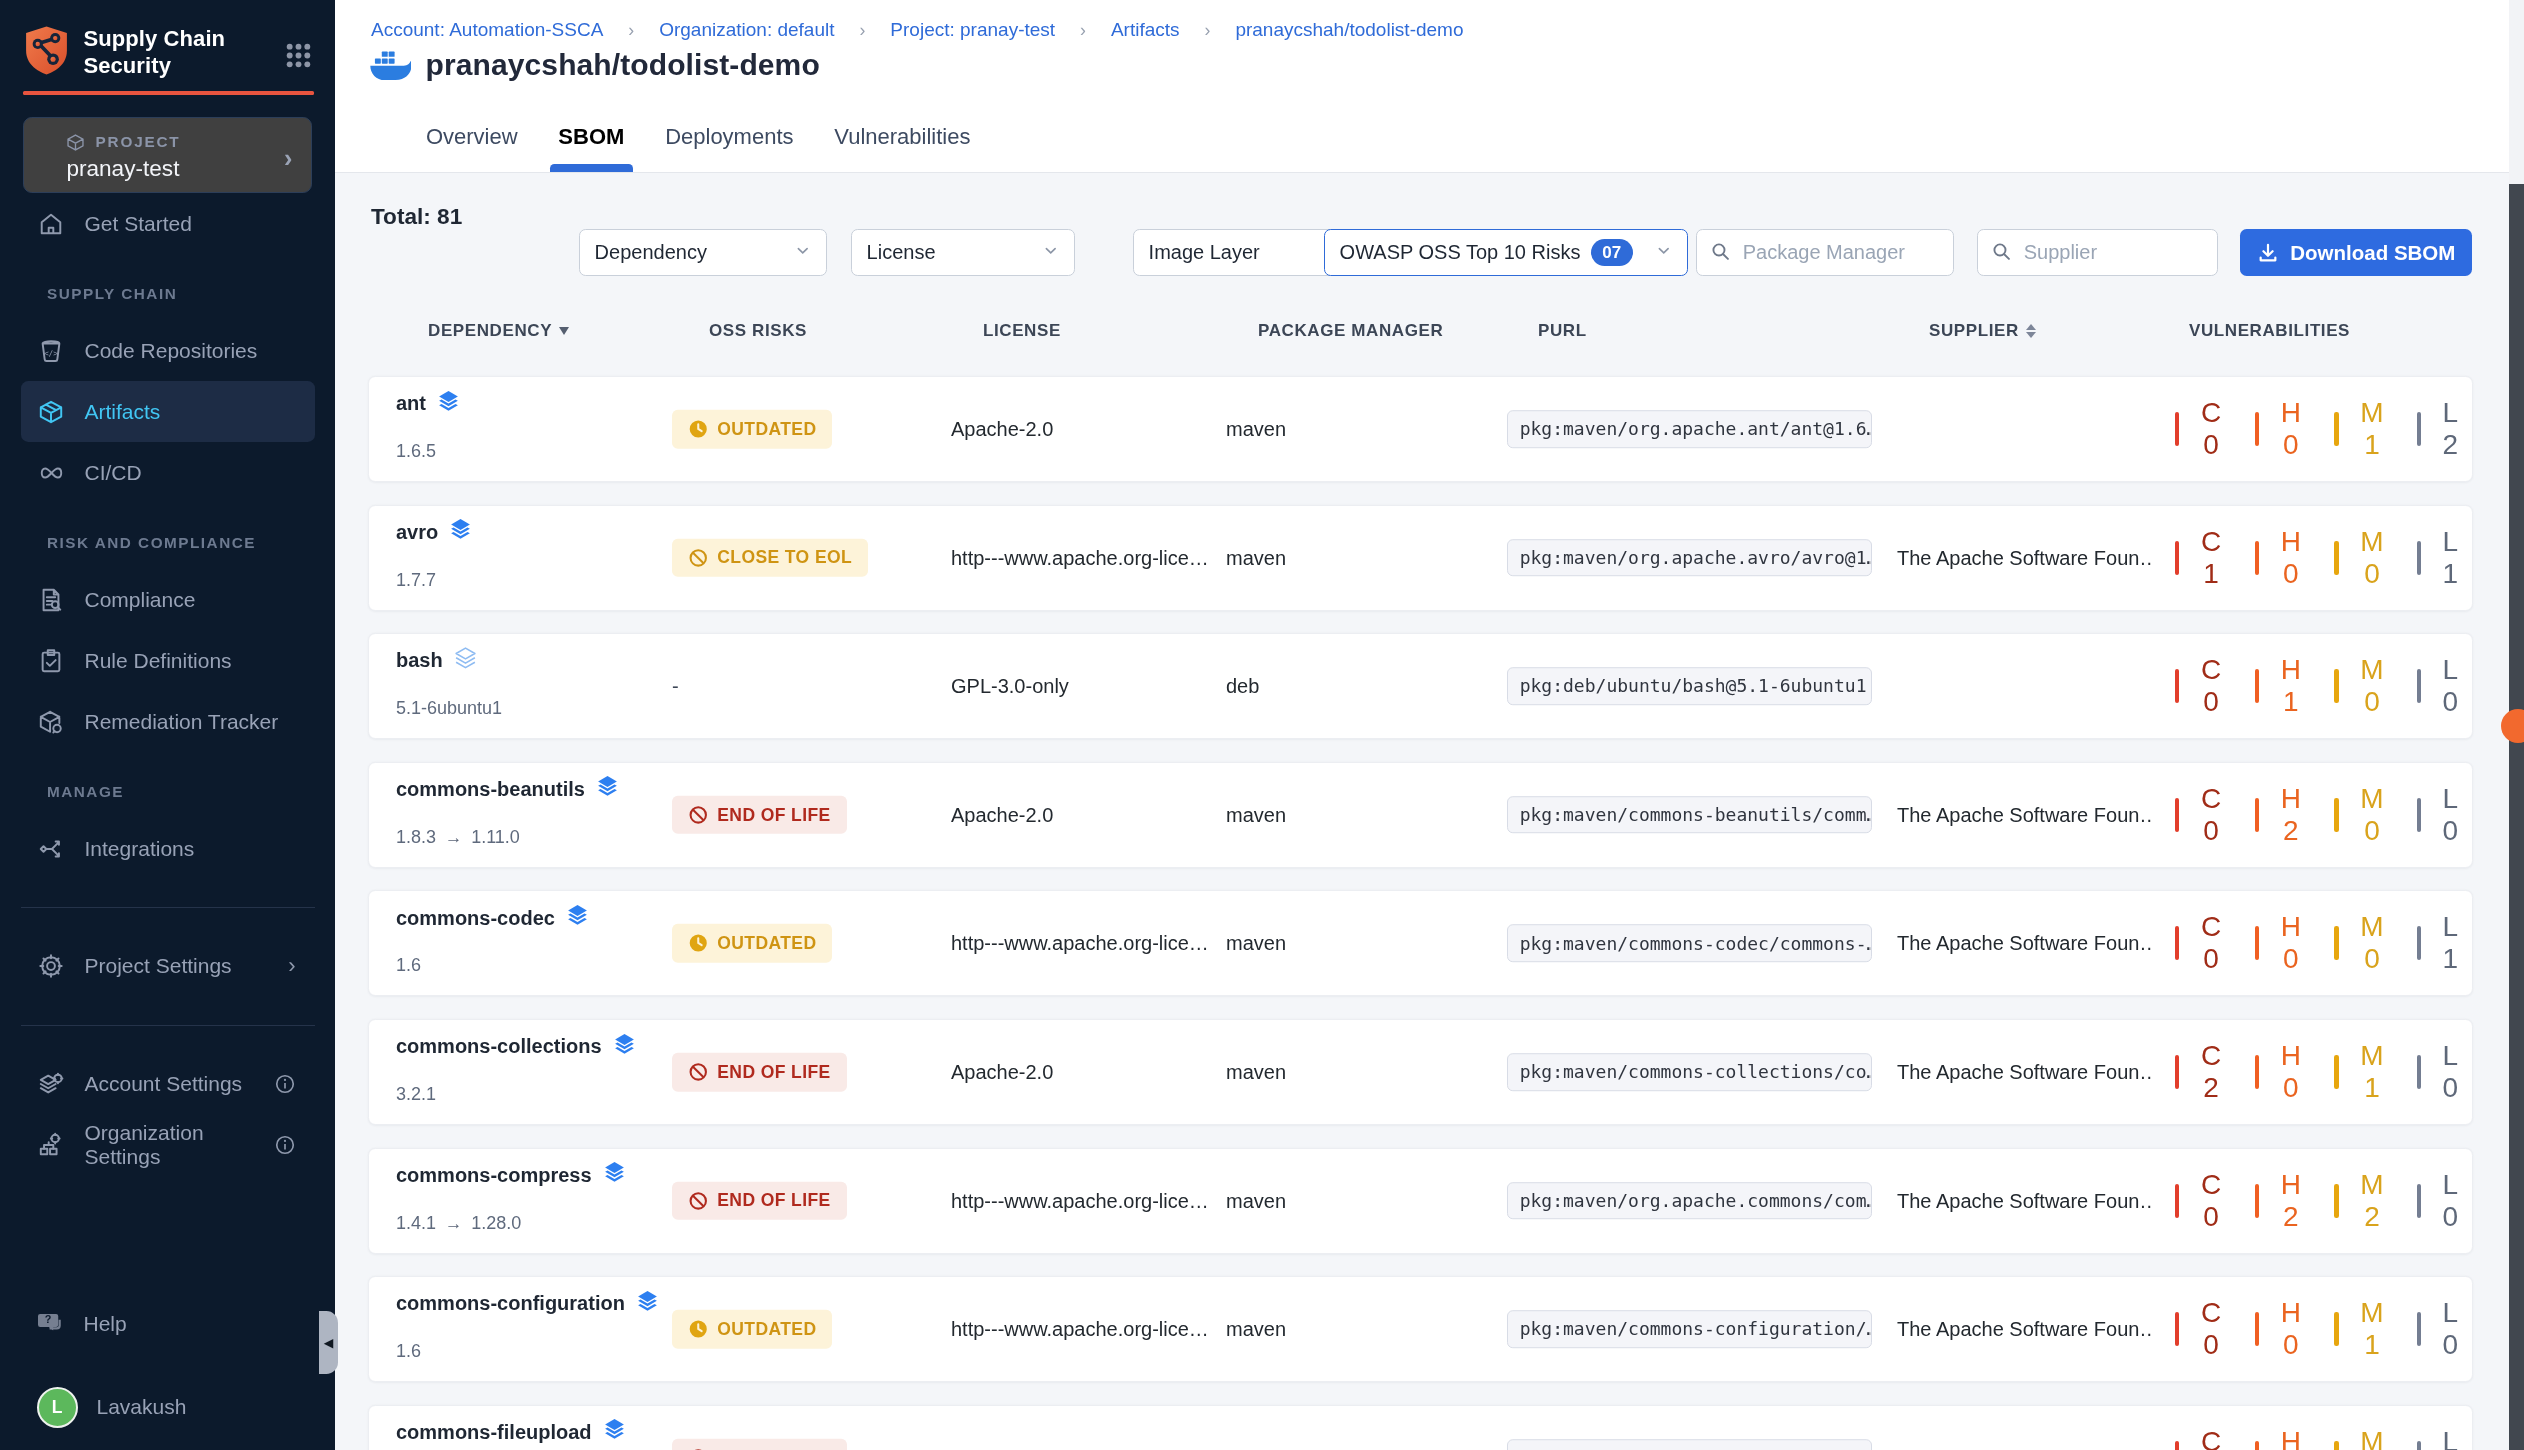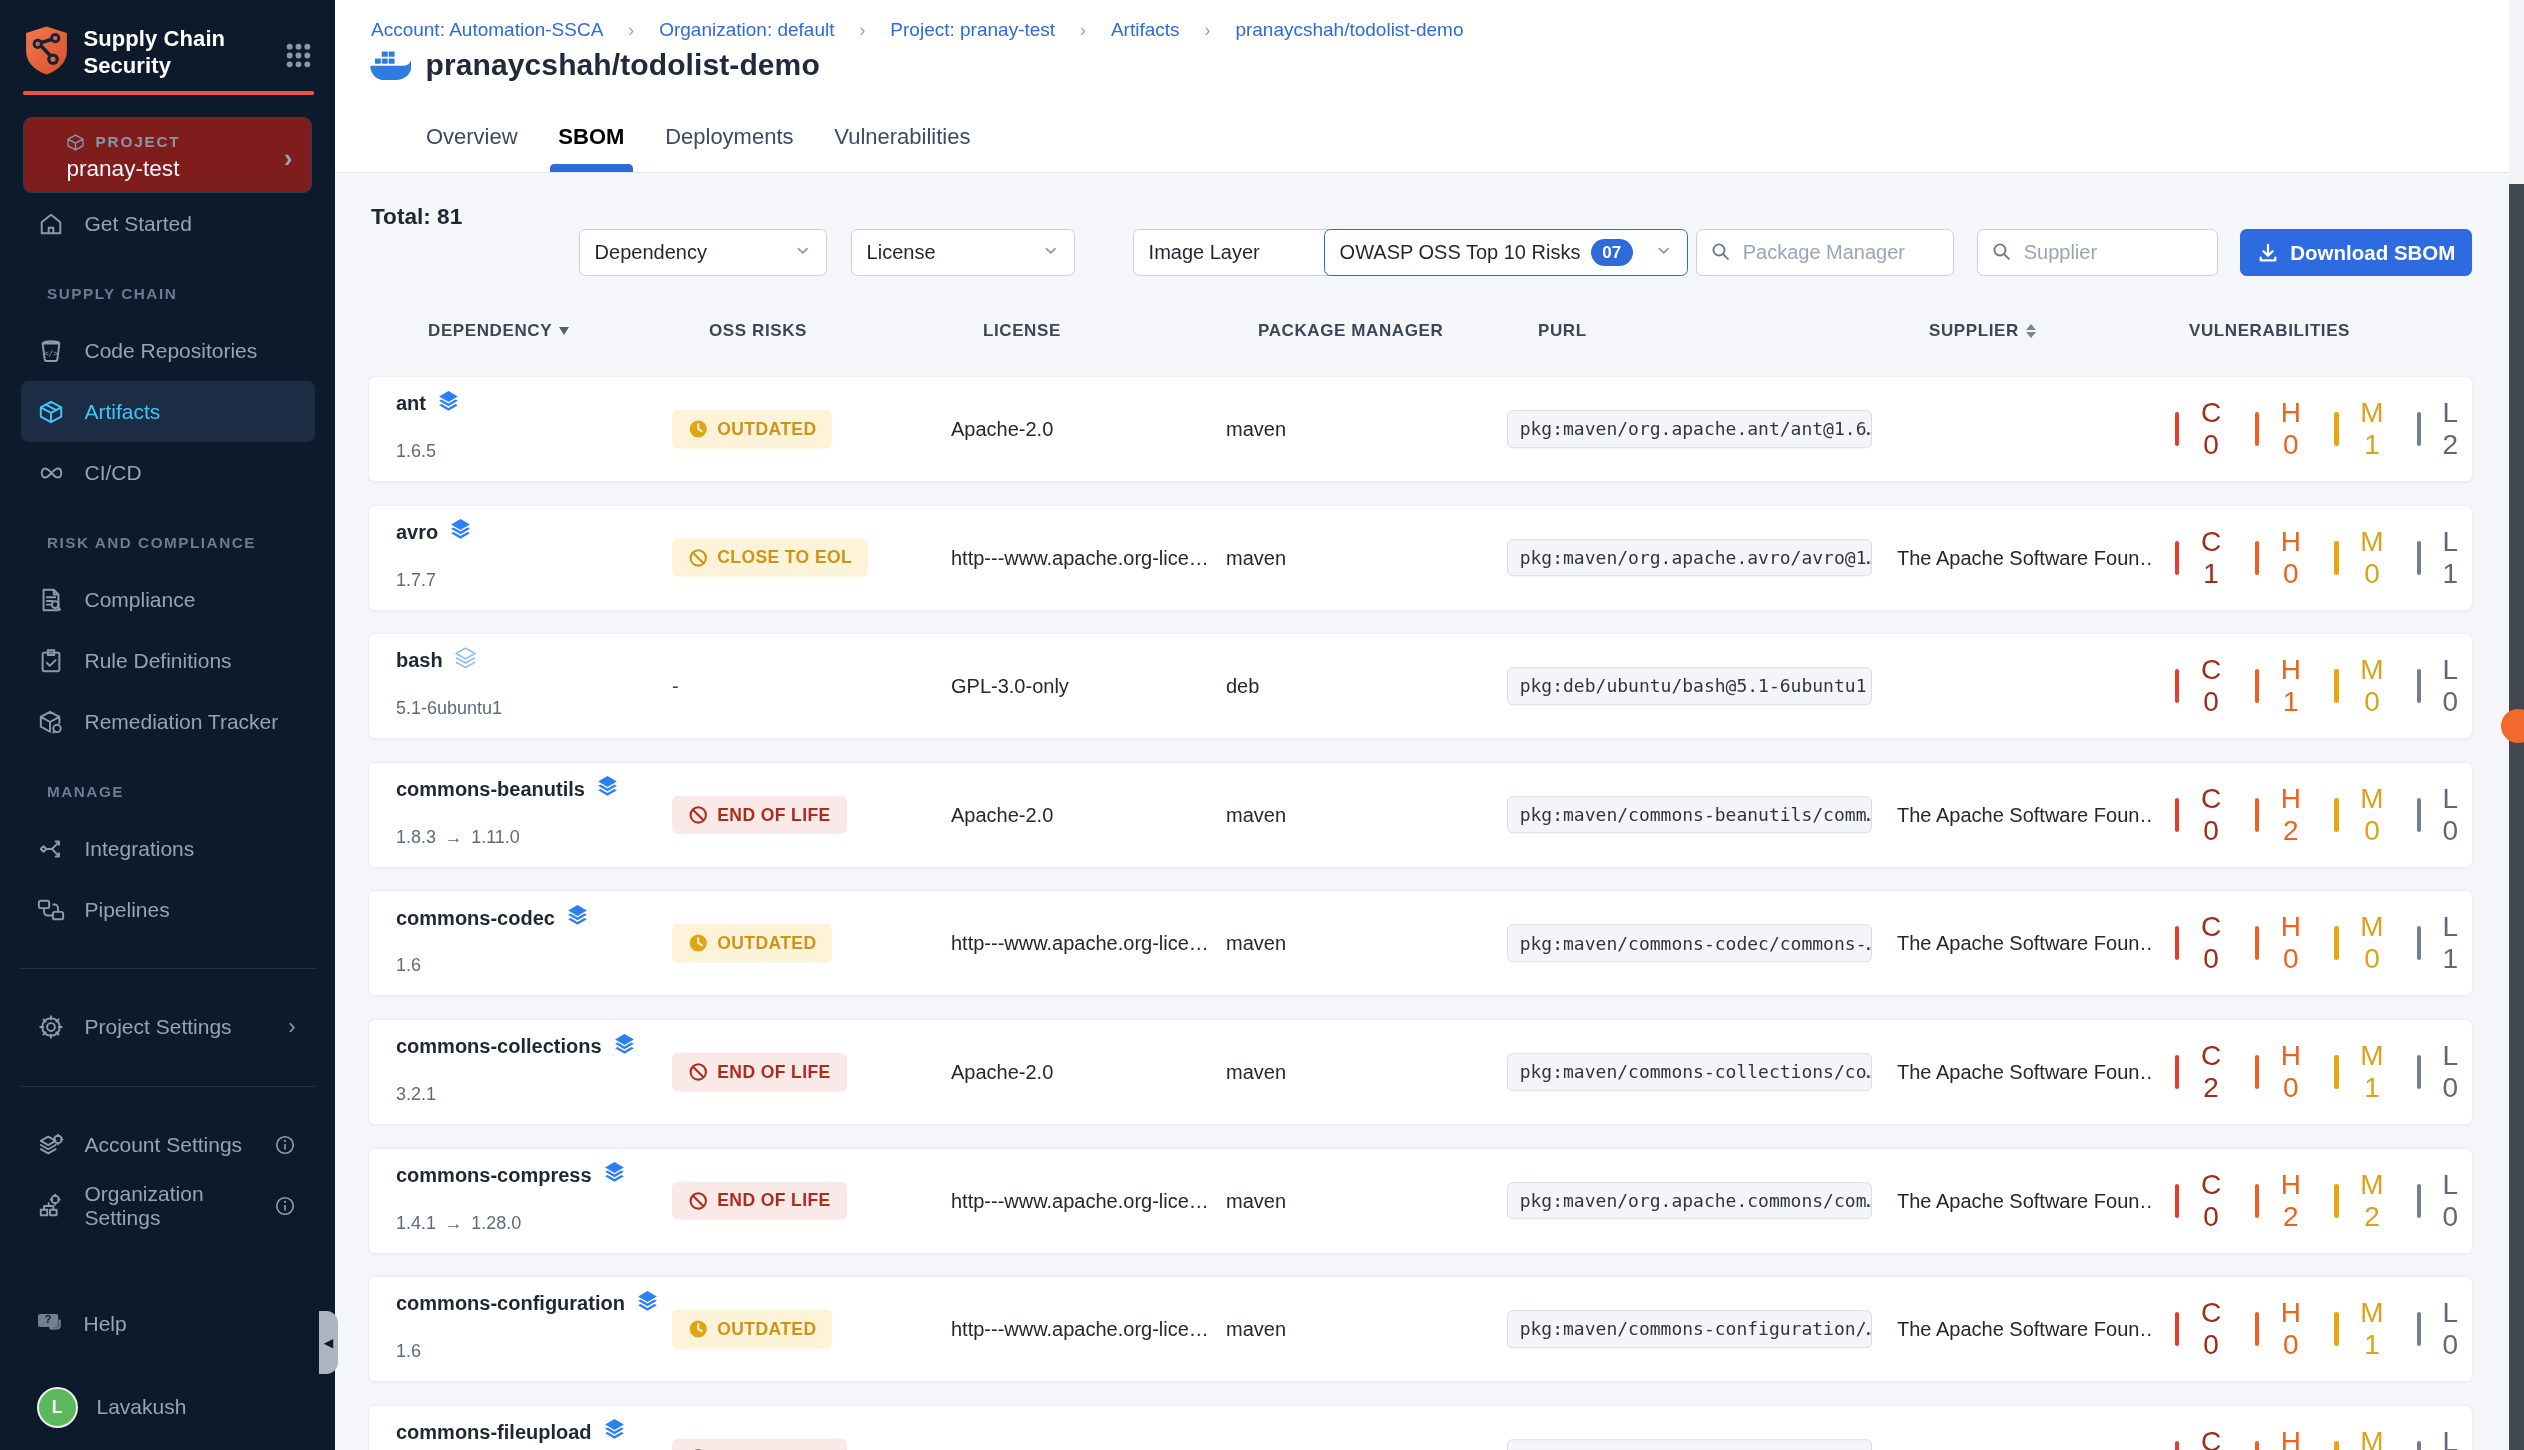--- a/index.html
+++ b/index.html
@@ -5,21 +5,21 @@
   html,body{margin:0;padding:0;}
   body{width:2525px;height:1451px;overflow:hidden;position:relative;background:#ffffff;
        font-family:"Liberation Sans",sans-serif;-webkit-font-smoothing:antialiased;}
   
   .sidebar{position:absolute;left:0;top:0;width:335px;height:1451px;background:#0c1a2c;z-index:5;}
   .logo-row{position:absolute;left:23.4px;top:25px;display:flex;align-items:flex-start;gap:13px;width:288px;}
   .logo-title{color:#fff;font-size:22px;font-weight:bold;line-height:27px;letter-spacing:0.1px;flex:1;}
   .grid-icon{margin-top:17.5px;flex:none;}
   .brand-rule{position:absolute;left:23.4px;top:91px;width:291px;height:3.7px;background:#e8543f;border-radius:1.5px;}
   .project-card{position:absolute;left:23.4px;top:117px;width:289px;height:76px;border:1.5px solid #2c3e59;
-       border-radius:8.8px;background:#7f1d1d;box-sizing:border-box;}
+       border-radius:8.8px;background:#404040;box-sizing:border-box;}
   .project-label{position:absolute;left:42px;top:14.6px;display:flex;align-items:center;gap:10.2px;
        color:#8b94a8;font-size:15.3px;font-weight:bold;letter-spacing:1.8px;}
   .project-name{position:absolute;left:42px;top:38px;color:#f2f4f8;font-size:22.6px;}
   .project-chevron{position:absolute;right:19px;top:26px;color:#9aa3b5;font-size:25px;font-weight:bold;}
   .nav{position:absolute;left:0;top:193px;width:335px;}
   .nav-item{height:61px;margin:0 20.5px;border-radius:7.3px;display:flex;align-items:center;
        padding-left:16px;gap:19px;color:#98a2b6;font-size:21px;cursor:pointer;box-sizing:border-box;}
   .nav-item .nico{width:29px;height:29px;flex:none;display:flex;align-items:center;justify-content:center;color:#8f99ad;}
   .nav-item.active{background:#1d2c45;color:#41c6f3;}
   .nav-item.active .nico{color:#41c6f3;}
@@ -236,30 +236,20 @@
       <div class="nav-header">MANAGE</div>
       <div class="nav-item">
         <span class="nico">
           <svg width="28" height="26" viewBox="0 0 30 26" fill="none" stroke="currentColor" stroke-width="2.1" stroke-linecap="round" stroke-linejoin="round">
             <path d="M10 13 h6 M16 13 l6 -6 M16 13 l6 6 M20 5 h3.5 M23.5 5 v3.5 M20 21 h3.5 M23.5 21 v-3.5"></path>
             <path d="M4 13 l3 -3 3 3 -3 3 z"></path>
           </svg>
         </span>
         <span>Integrations</span>
       </div>
-      <div class="nav-item">
-        <span class="nico">
-          <svg width="28" height="26" viewBox="0 0 30 26" fill="none" stroke="currentColor" stroke-width="2.1" stroke-linecap="round" stroke-linejoin="round">
-            <rect x="2" y="3" width="11" height="8" rx="2"></rect>
-            <rect x="17" y="15" width="11" height="8" rx="2"></rect>
-            <path d="M7.5 11 v4 a4 4 0 0 0 4 4 h5.5 M22.5 15 v-4 a4 4 0 0 0 -4 -4 h-1"></path>
-          </svg>
-        </span>
-        <span>Pipelines</span>
-      </div>
       <div class="nav-divider"></div>
       <div class="nav-item">
         <span class="nico">
           <svg width="26" height="26" viewBox="0 0 28 28" fill="none" stroke="currentColor" stroke-width="2.1" stroke-linecap="round" stroke-linejoin="round">
             <circle cx="14" cy="14" r="4.2"></circle>
             <path d="M14 2.5 v3.2 M14 22.3 v3.2 M2.5 14 h3.2 M22.3 14 h3.2 M5.9 5.9 l2.3 2.3 M19.8 19.8 l2.3 2.3 M22.1 5.9 l-2.3 2.3 M8.2 19.8 l-2.3 2.3"></path>
             <circle cx="14" cy="14" r="9.5"></circle>
           </svg>
         </span>
         <span>Project Settings</span>

